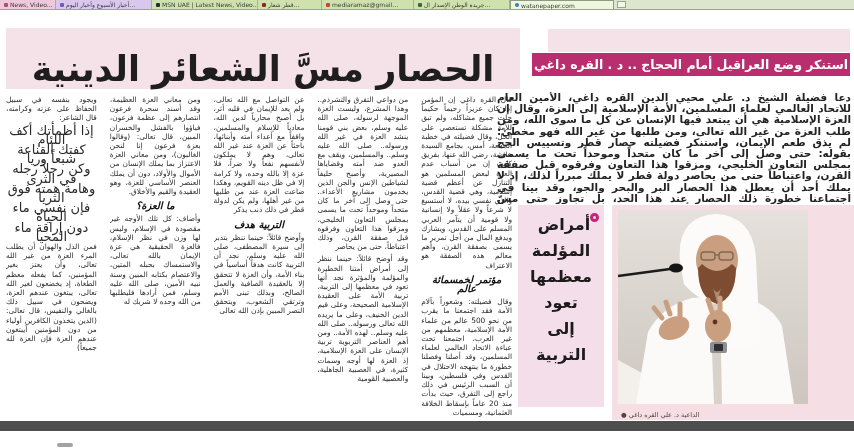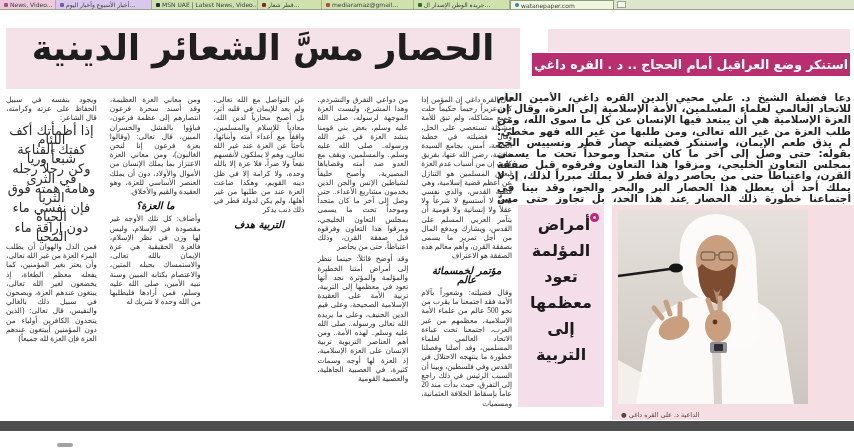--- a/index.html
+++ b/index.html
@@ -17,35 +17,35 @@
   .tab.t2{background:#d9c8ec;width:96px;}
   .tab.t3{background:#cfe2ae;width:106px;}
   .tab.t4{background:#cfe2ae;width:64px;}
   .tab.t5{background:#cfe2ae;width:92px;}
   .tab.t6{background:#cfe2ae;width:96px;}
   .tab.active{background:#eef6dd;width:104px;border:1px solid #8f9a82;border-bottom:none;}
   .newtab{width:9px;height:7px;margin:1px 0 0 3px;background:#f2f6ea;border:1px solid #9aa48e;}
 
   
   .headline-band{position:absolute;left:6px;top:28px;width:514px;height:61px;background:#f5e2e9;
-    display:flex;align-items:flex-start;justify-content:center;}
+    display:flex;align-items:flex-end;justify-content:center;}
   .headline{font-size:35px;font-weight:bold;color:#1e1e1e;direction:rtl;letter-spacing:-1px;}
   .kicker-top{position:absolute;left:548px;top:29px;width:302px;height:23px;background:#f5e2e9;}
   .kicker-bar{position:absolute;left:532px;top:53px;width:318px;height:23px;background:#b92e6f;
     color:#ffffff;font-size:12.5px;font-weight:bold;line-height:23px;text-align:center;direction:rtl;}
 
   
   .lead{position:absolute;left:497px;top:92px;width:354px;height:112px;direction:rtl;
     font-size:10.5px;font-weight:bold;color:#232323;line-height:11.2px;text-align:justify;overflow:hidden;}
 
   
   .columns{position:absolute;left:6px;top:95px;width:506px;height:333px;display:flex;gap:13px;
     direction:rtl;overflow:hidden;}
   .col{flex:1 1 0;font-size:7.4px;line-height:9.2px;color:#2b2b2b;text-align:justify;overflow:hidden;}
-  .col p{margin:0 0 3px 0;font-family:Liberation Serif, serif;}
+  .col p{margin:0 0 3px 0;}
   .subhead{font-size:10px;font-weight:bold;color:#111;text-align:center;margin:5px 0 4px 0;font-style:italic;}
   .poem{text-align:center;margin:1px 0;font-size:13px;color:#2b2b2b;}
 
   
   .pullquote{position:absolute;left:518px;top:205px;width:86px;height:202px;background:#f4dee9;
     direction:rtl;padding-top:7px;}
   .pq-bullet{position:absolute;top:8px;right:5px;width:9px;height:9px;border:3px solid #c42576;
     border-radius:50%;}
   .pq-word{display:block;text-align:center;font-size:16px;font-weight:bold;color:#1b1b1b;
     line-height:26px;white-space:nowrap;}
@@ -115,20 +115,21 @@
       <div class="subhead">مؤتمر لخمسمائة عالم</div>
       <p>وقال فضيلته: وشعوراً بآلام الأمة فقد اجتمعنا ما يقرب من نحو 500 عالم من علماء الأمة الإسلامية، معظمهم من غير العرب، اجتمعنا تحت عباءة الاتحاد العالمي لعلماء المسلمين، وقد أصلنا وفصلنا خطورة ما ينتهجه الاحتلال في القدس وفي فلسطين، وبينا أن السبب الرئيس في ذلك راجع إلى التفرق، حيث بدأت منذ 20 عاماً بإسقاط الخلافة العثمانية، ومسميات</p>
     </div>
     <div class="col">
       <p>من دواعي التفرق والتشرذم.. وهذا المشرع، وليست العزة الموجهة لرسوله، صلى الله عليه وسلم، بعض بني قومنا ينشد العزة في غير الله ورسوله.. صلى الله عليه وسلم.. والمسلمين، ويقف مع العدو ضد أمته وقضاياها المصيرية، وأصبح حليفاً لشياطين الإنس والجن الذين يخدمون مشاريع الأعداء.. حتى وصل إلى آخر ما كان متحداً وموحداً تحت ما يسمى بمجلس التعاون الخليجي، ومزقوا هذا التعاون وفرقوه قبل صفقة القرن، وذلك اعتباطاً، حتى من يحاصر</p>
       <p>وقد أوضح قائلاً: حينما ننظر إلى أمراض أمتنا الخطيرة والمؤلمة والمؤثرة نجد أنها تعود في معظمها إلى التربية، تربية الأمة على العقيدة الإسلامية الصحيحة، وعلى قيم الدين الحنيف، وعلى ما يريده الله تعالى ورسوله.. صلى الله عليه وسلم.. لهذه الأمة.. ومن أهم العناصر التربوية تربية الإنسان على العزة الإسلامية، إذ العزة لها أوجه وسمات كثيرة، في العصبية الجاهلية، والعصبية القومية</p>
     </div>
     <div class="col">
       <p>عن التواصل مع الله تعالى، ولم يعد للإيمان في قلبه أثر، بل أصبح محارباً لدين الله، معادياً للإسلام والمسلمين، واقفاً مع أعداء أمته وأبنائها، باحثاً عن العزة عند غير الله تعالى، وهم لا يملكون لأنفسهم نفعاً ولا ضراً، فلا عزة إلا بالله وحده، ولا كرامة إلا في ظل دينه القويم، وهكذا ضاعت العزة عند من طلبها من غير أهلها، ولم يكن لدولة قطر في ذلك ذنب يذكر</p>
       <div class="subhead">التربية هدف</div>
+      <p>وأوضح قائلاً: حينما ننظر بتدبر إلى سيرة المصطفى، صلى الله عليه وسلم، نجد أن التربية كانت هدفاً أساسياً في بناء الأمة، وأن العزة لا تتحقق إلا بالعقيدة الصافية والعمل الصالح، وبذلك تبنى الأمم وترتقي الشعوب، ويتحقق النصر المبين بإذن الله تعالى</p>
     </div>
     <div class="col">
       <p>ومن معاني العزة العظيمة، وقد أسند سحرة فرعون انتصارهم إلى عظمة فرعون، فباؤوا بالفشل والخسران المبين، قال تعالى: (وقالوا بعزة فرعون إنا لنحن الغالبون)، ومن معاني العزة الاعتزاز بما يملك الإنسان من الأموال والأولاد، دون أن يملك العنصر الأساسي للعزة، وهو العقيدة والقيم والأخلاق.</p>
       <div class="subhead">ما العزة؟</div>
       <p>وأضاف: كل تلك الأوجه غير مقصودة في الإسلام، وليس لها وزن في نظر الإسلام، فالعزة الحقيقية هي عزة الإيمان بالله تعالى، والاستمساك بحبله المتين، والاعتصام بكتابه المبين وسنة نبيه الأمين، صلى الله عليه وسلم، فمن أرادها فليطلبها من الله وحده لا شريك له</p>
     </div>
     <div class="col">
       <p>ويجود بنفسه في سبيل الحفاظ على عزته وكرامته، قال الشاعر:</p>
       <div class="poem">إذا أظمأتك أكف اللئام</div>
       <div class="poem">كفتك القناعة شبعاً وريا</div>
@@ -137,22 +138,22 @@
       <div class="poem">فإن نفسي ماء الحياة</div>
       <div class="poem">دون إراقة ماء المحيا</div>
       <p>فمن الذل والهوان أن يطلب المرء العزة من غير الله تعالى، وأن يعتز بغير المؤمنين، كما يفعله معظم الطغاة، إذ يخضعون لغير الله تعالى، يبتغون عندهم العزة، ويضحون في سبيل ذلك بالغالي والنفيس، قال تعالى: (الذين يتخذون الكافرين أولياء من دون المؤمنين أيبتغون عندهم العزة فإن العزة لله جميعاً)</p>
     </div>
   </div>
 
   <div class="pullquote">
     <span class="pq-bullet"></span>
     <span class="pq-word first">أمراض</span>
     <span class="pq-word">المؤلمة</span>
+    <span class="pq-word">معظمها</span>
     <span class="pq-word">تعود</span>
-    <span class="pq-word">معظمها</span>
     <span class="pq-word">إلى</span>
     <span class="pq-word">التربية</span>
   </div>
 
   <div class="photo-frame">
     <div class="photo">
       <svg width="190" height="194" viewBox="0 0 190 194" xmlns="http://www.w3.org/2000/svg">
         <defs>
           <linearGradient id="bgg" x1="0" y1="0" x2="0" y2="1">
             <stop offset="0" stop-color="#e6e1dc"></stop>

